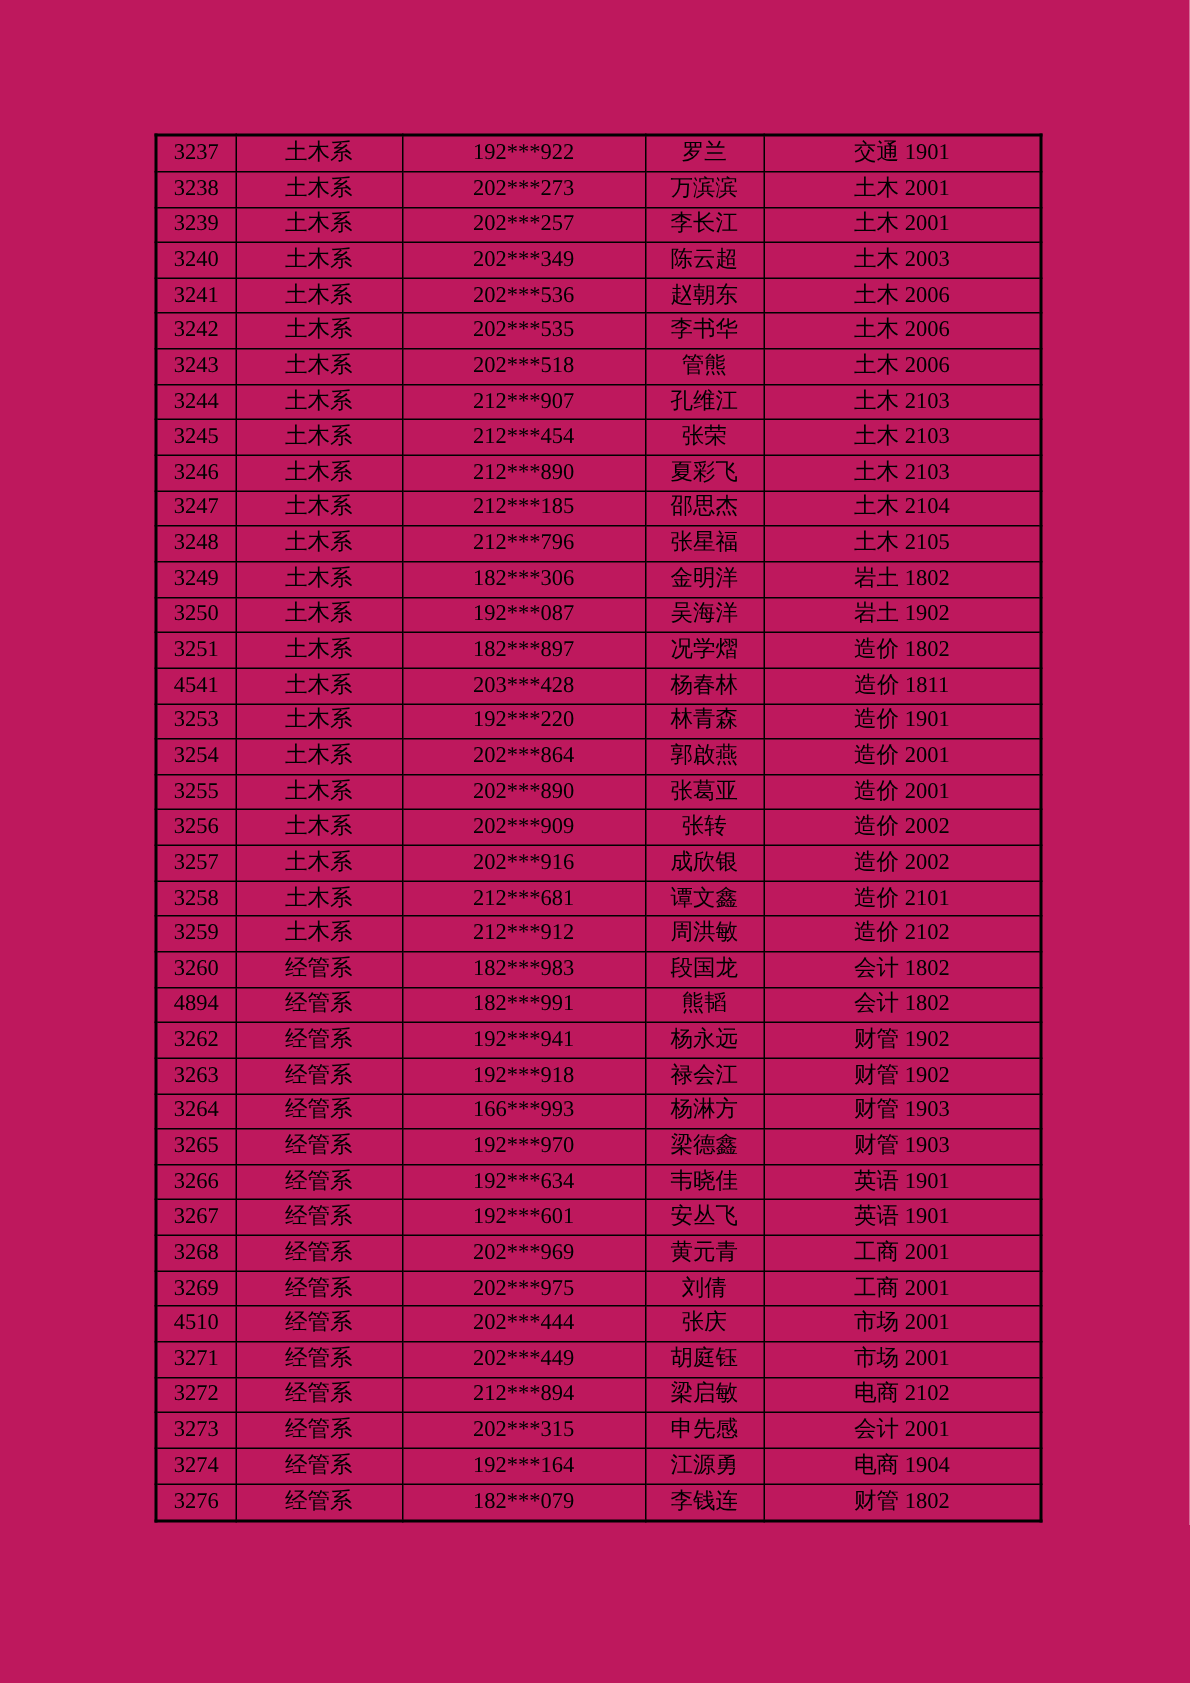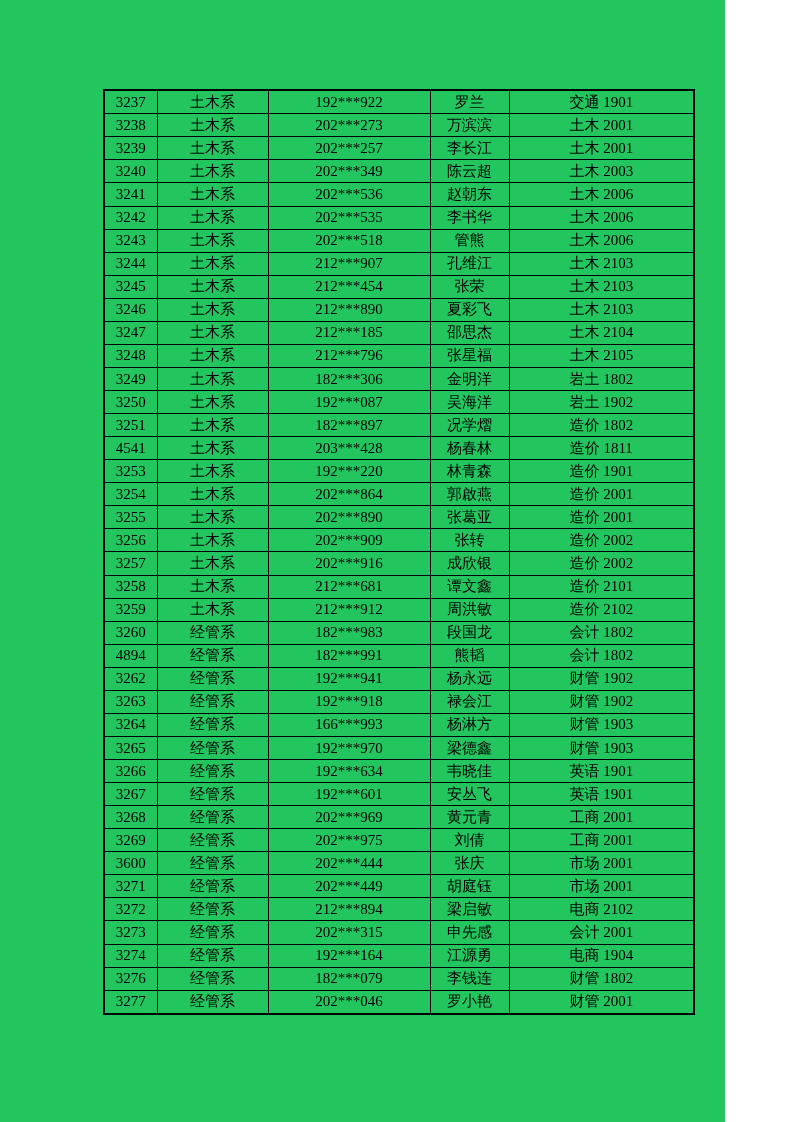--- a/index.html
+++ b/index.html
@@ -11,23 +11,23 @@
     width: 793px;
     height: 1122px;
     position: relative;
     font-family: "Liberation Serif", "DejaVu Serif", serif;
     color: #000000;
     overflow: hidden;
   }
   .page {
     position: absolute;
     left: 0; top: 0;
-    width: 725px;
+    width: 793px;
     height: 1122px;
-    background: #22c55e;
+    background: #be185d;
   }
   table.student-table {
     position: absolute;
     left: 103px;
     top: 89px;
     width: 590px;
     height: 926px;
     border-collapse: collapse;
     table-layout: fixed;
     border: 2px solid #000000;
@@ -287,21 +287,21 @@
           <td>工商 2001</td>
         </tr>
         <tr>
           <td>3269</td>
           <td>经管系</td>
           <td>202***975</td>
           <td>刘倩</td>
           <td>工商 2001</td>
         </tr>
         <tr>
-          <td>3600</td>
+          <td>4510</td>
           <td>经管系</td>
           <td>202***444</td>
           <td>张庆</td>
           <td>市场 2001</td>
         </tr>
         <tr>
           <td>3271</td>
           <td>经管系</td>
           <td>202***449</td>
           <td>胡庭钰</td>
@@ -327,23 +327,16 @@
           <td>192***164</td>
           <td>江源勇</td>
           <td>电商 1904</td>
         </tr>
         <tr>
           <td>3276</td>
           <td>经管系</td>
           <td>182***079</td>
           <td>李钱连</td>
           <td>财管 1802</td>
-        </tr>
-        <tr>
-          <td>3277</td>
-          <td>经管系</td>
-          <td>202***046</td>
-          <td>罗小艳</td>
-          <td>财管 2001</td>
         </tr>
       </tbody>
   </table>
 </div>
 
 </body></html>

